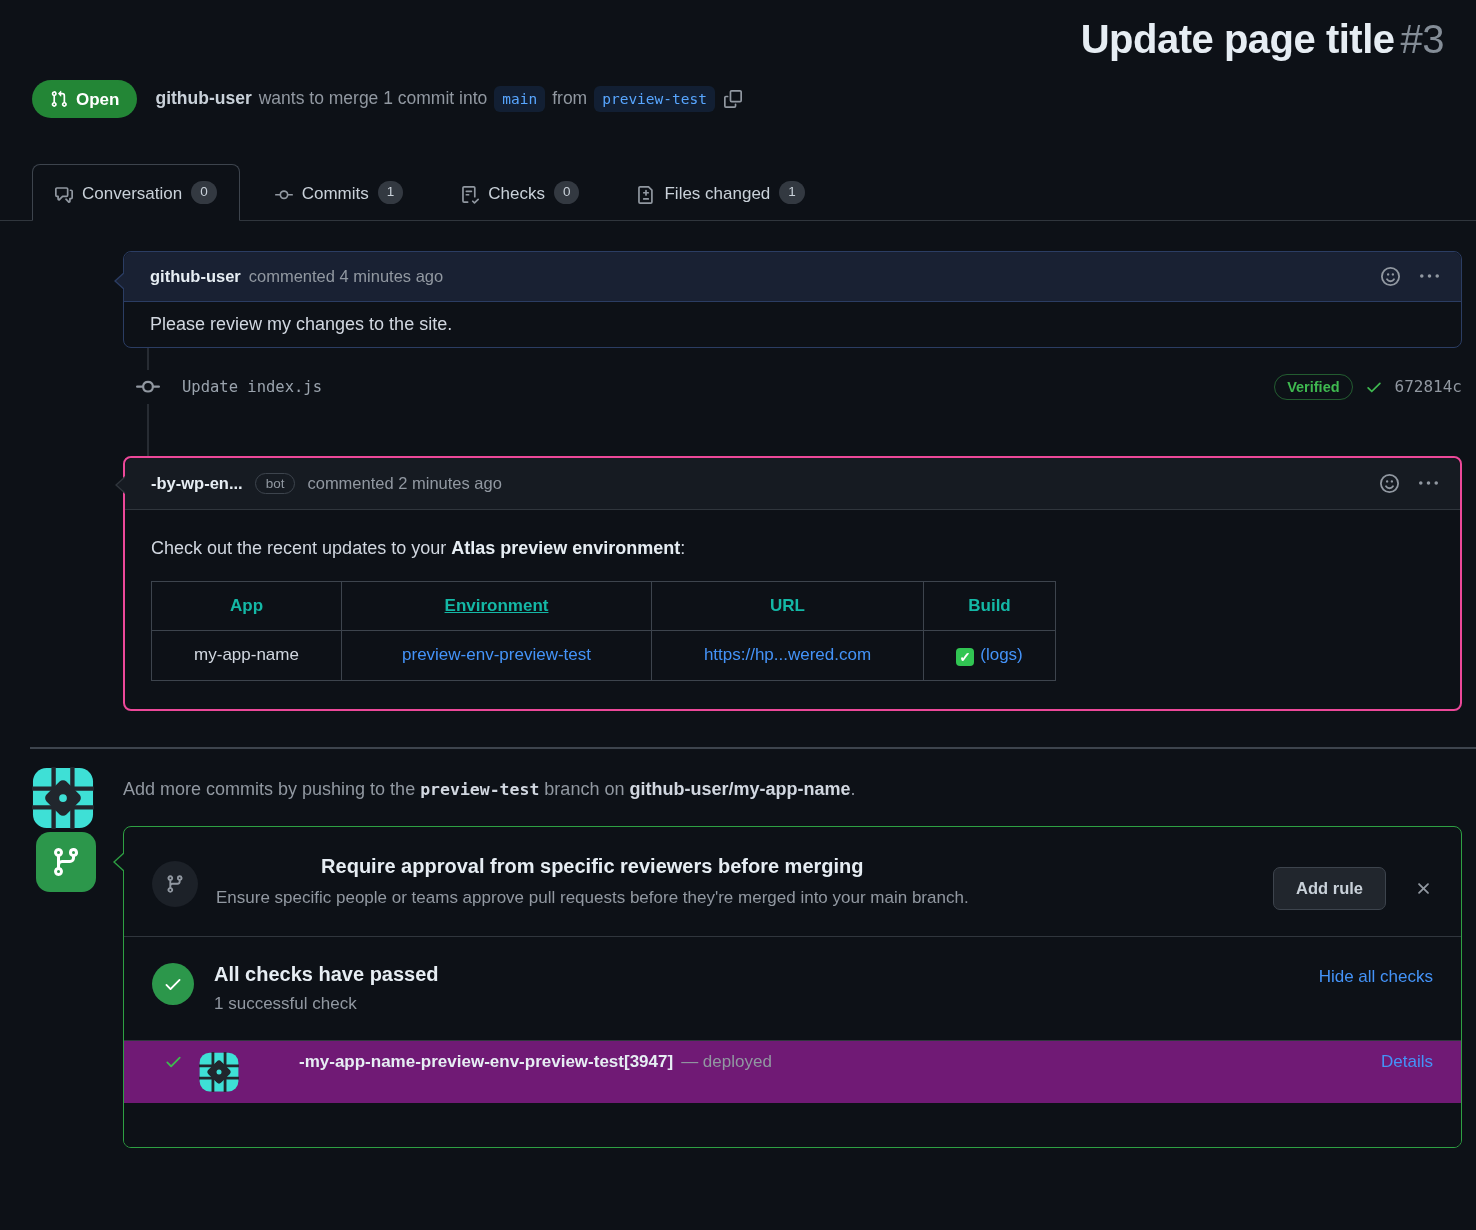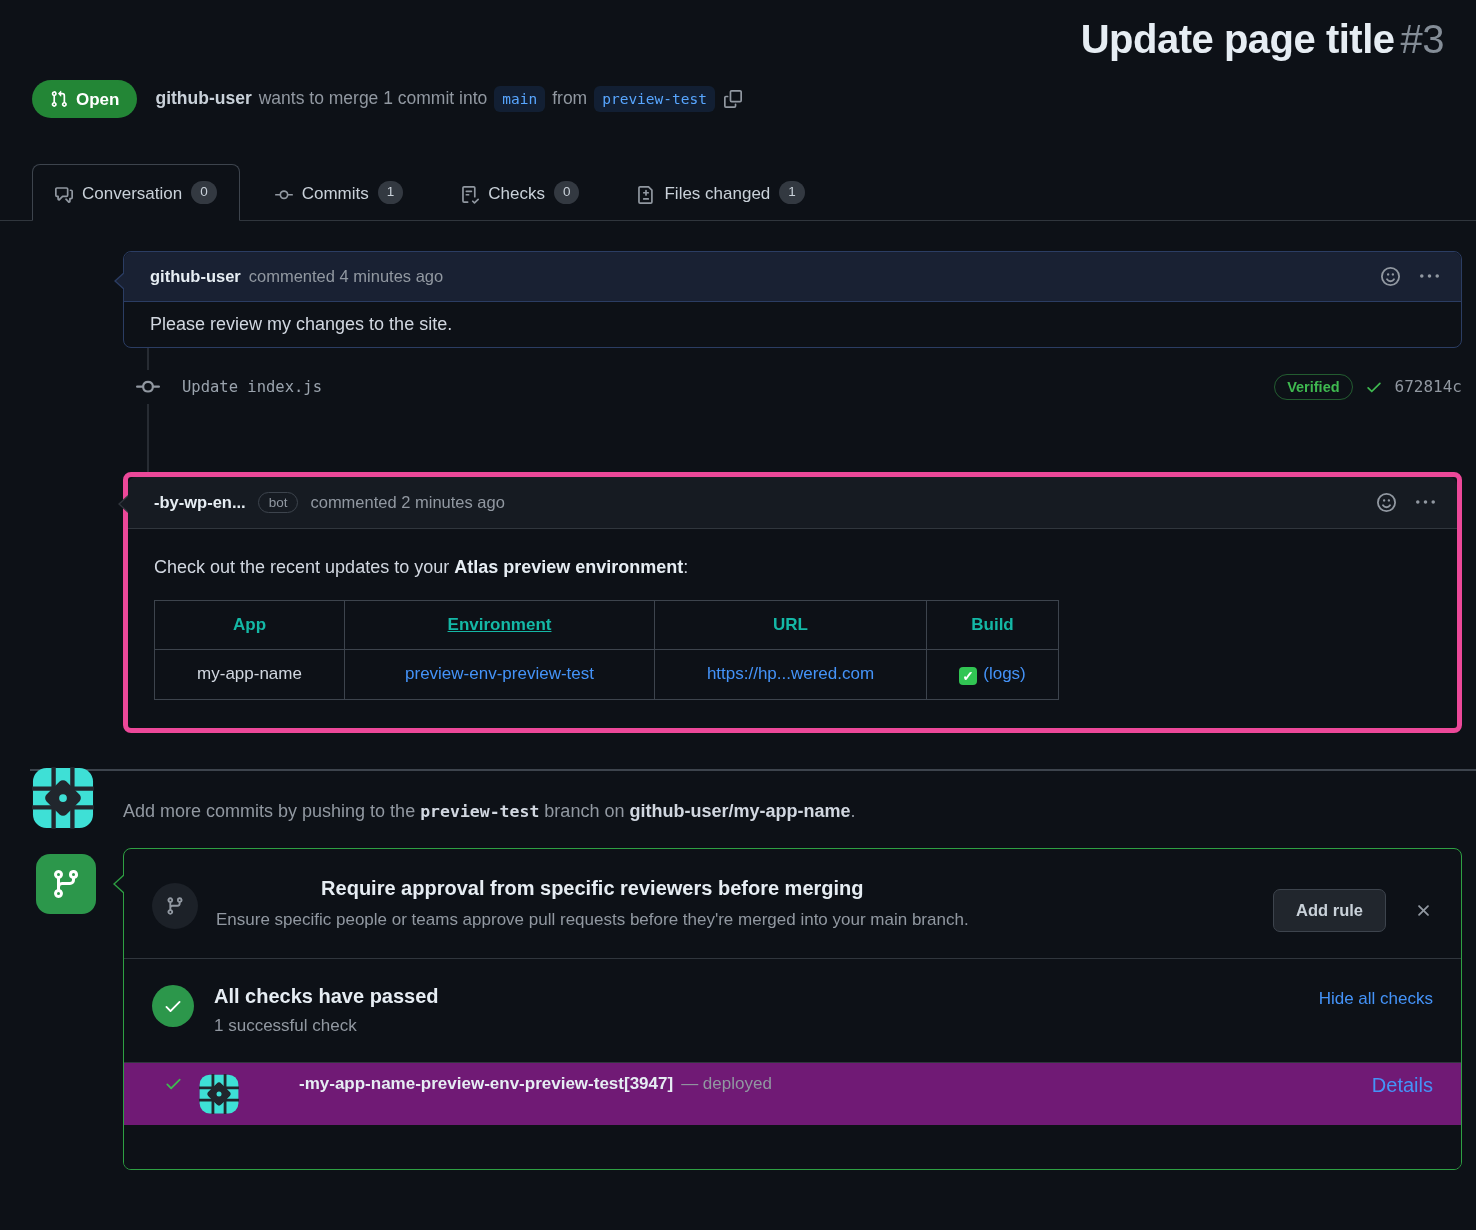--- a/index.html
+++ b/index.html
@@ -71,21 +71,21 @@
   .commit-row { position:relative; z-index:1; display:flex; align-items:center; margin:0 14px 0 136px; padding:22px 0; }
   .commit-icon { background:#0d1117; color:#9198a1; display:inline-flex; padding:5px 0; }
   .commit-icon svg { width:24px; height:24px; fill:currentColor; }
   .commit-msg { margin-left:22px; font-size:15.5px; color:#9aa3ad; }
   .commit-right { margin-left:auto; display:flex; align-items:center; gap:12px; }
   .verified-badge { color:#3fb950; border:1px solid rgba(63,185,80,0.45); border-radius:999px; padding:4px 12px; font-size:14.5px; font-weight:600; cursor:pointer; background:none; }
   .commit-check { color:#3fb950; display:inline-flex; }
   .commit-check svg { width:18px; height:18px; fill:currentColor; }
   .commit-sha { color:#9198a1; font-size:16px; }
 
-  .comment-bot { margin-top:46px; border:5px solid #ec4899; }
+  .comment-bot { margin-top:30px; border:2px solid #ec4899; }
   .comment-bot .c-header { background:#161b22; border-bottom:1px solid #30363d; }
   .comment-bot::before, .comment-bot::after { content:""; position:absolute; top:18px; width:0; height:0; border:9px solid transparent; border-left:none; }
   .comment-bot::before { left:-10px; border-right:10px solid #30363d; }
   .comment-bot::after  { left:-8px;  border-right:10px solid #161b22; }
   .bot-pill { border:1px solid #3d444d; color:#9198a1; border-radius:999px; font-size:13.5px; padding:2px 10px; margin:0 4px; }
   .comment-bot .c-body { padding:28px 26px; border-radius:0 0 8px 8px; }
   .bot-text { font-size:18px; color:#d1d7e0; }
   .bot-text b { color:#e6edf3; }
 
   table.env-table { border-collapse:collapse; margin-top:22px; font-size:17px; }
@@ -131,21 +131,21 @@
   .checks-title { font-size:20px; font-weight:700; color:#e6edf3; }
   .checks-sub { margin-top:8px; font-size:17px; color:#9198a1; }
   .checks-section .link { margin-left:auto; font-size:17px; padding-top:4px; }
 
   .check-row { border-top:1px solid #30363d; background:#701a75; display:flex; align-items:flex-start; padding:11px 28px 11px 40px; }
   .check-row .mini-check { color:#3fb950; display:inline-flex; flex:none; }
   .check-row .mini-check svg { width:19px; height:19px; fill:currentColor; }
   .check-row .mini-avatar { margin-left:16px; flex:none; display:inline-flex; cursor:pointer; }
   .check-row .check-name { margin-left:60px; font-size:17px; font-weight:700; color:#e6edf3; }
   .check-row .check-status { color:#9198a1; font-weight:400; margin-left:8px; font-size:17px; }
-  .check-row .link { margin-left:auto; font-size:20px; }
+  .check-row .link { margin-left:auto; font-size:17px; }
   .bottom-strip { background:#0d1117; height:44px; border-top:1px solid #30363d00; }
 </style>
 </head>
 <body>
 
 <div class="pr-header">
   <h1 class="pr-title"><span>Update page title</span><span class="pr-number">#3</span></h1>
   <div class="pr-meta-row">
     <span class="state-badge">
       <svg viewBox="0 0 16 16">

